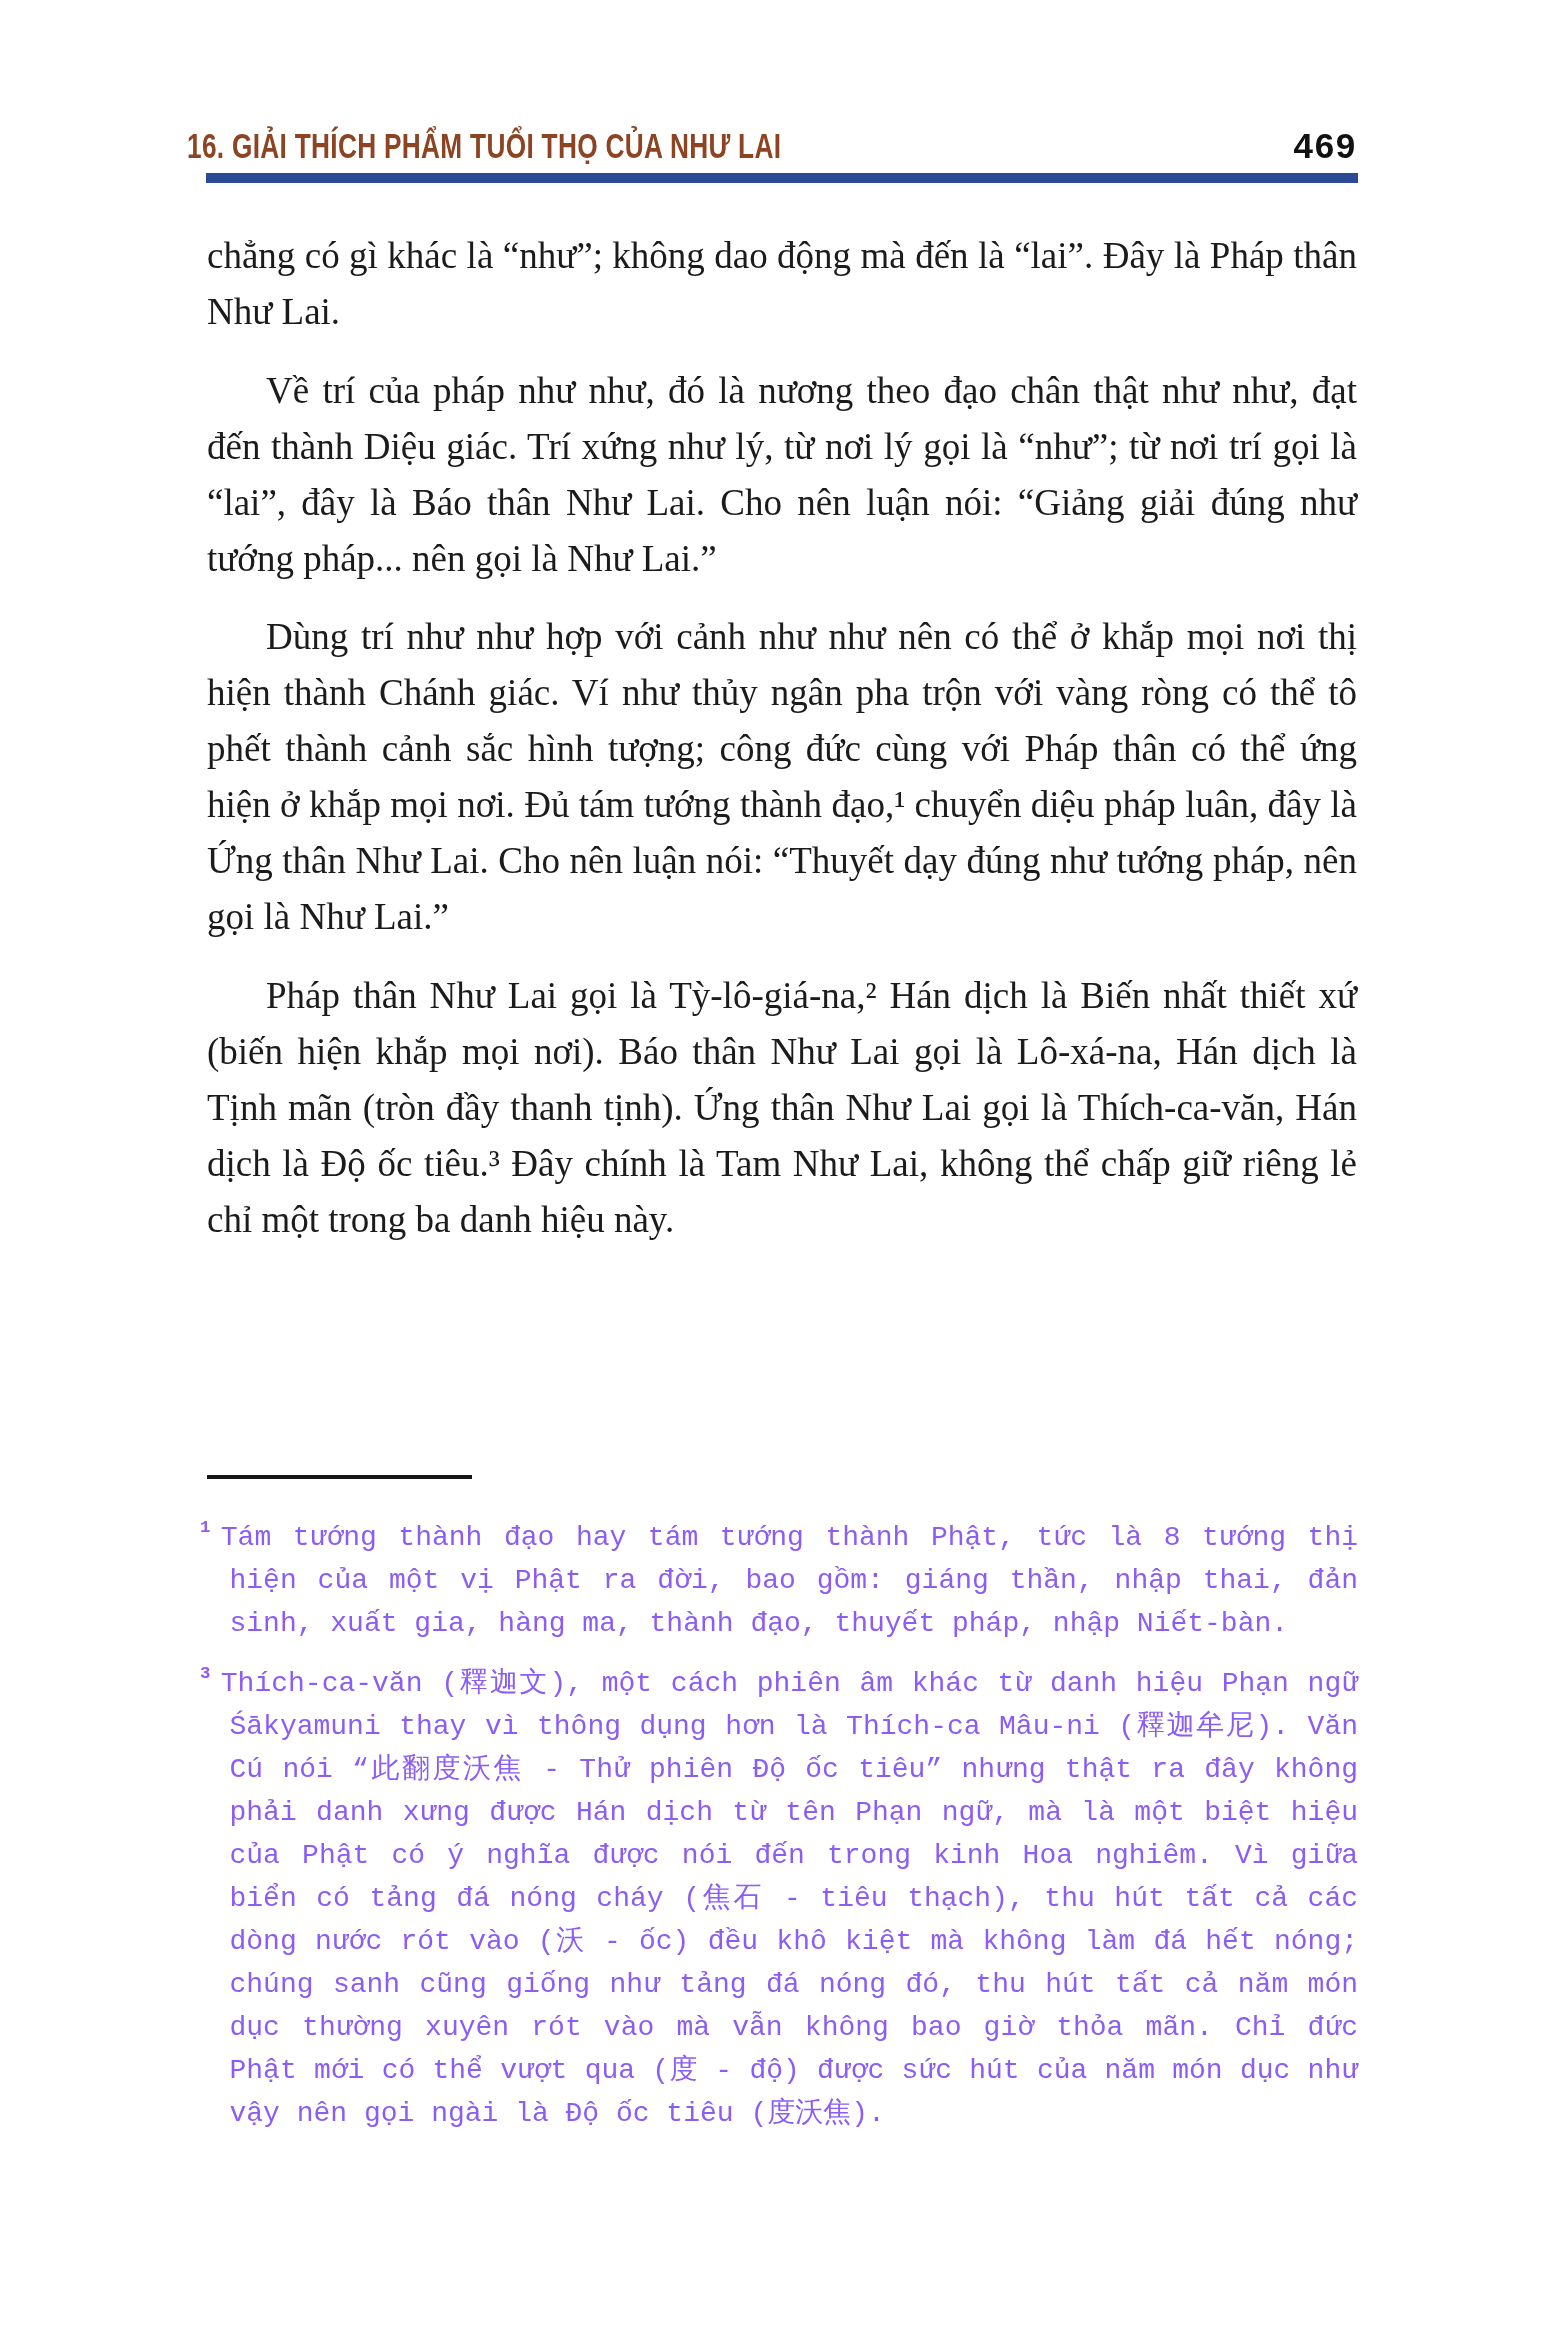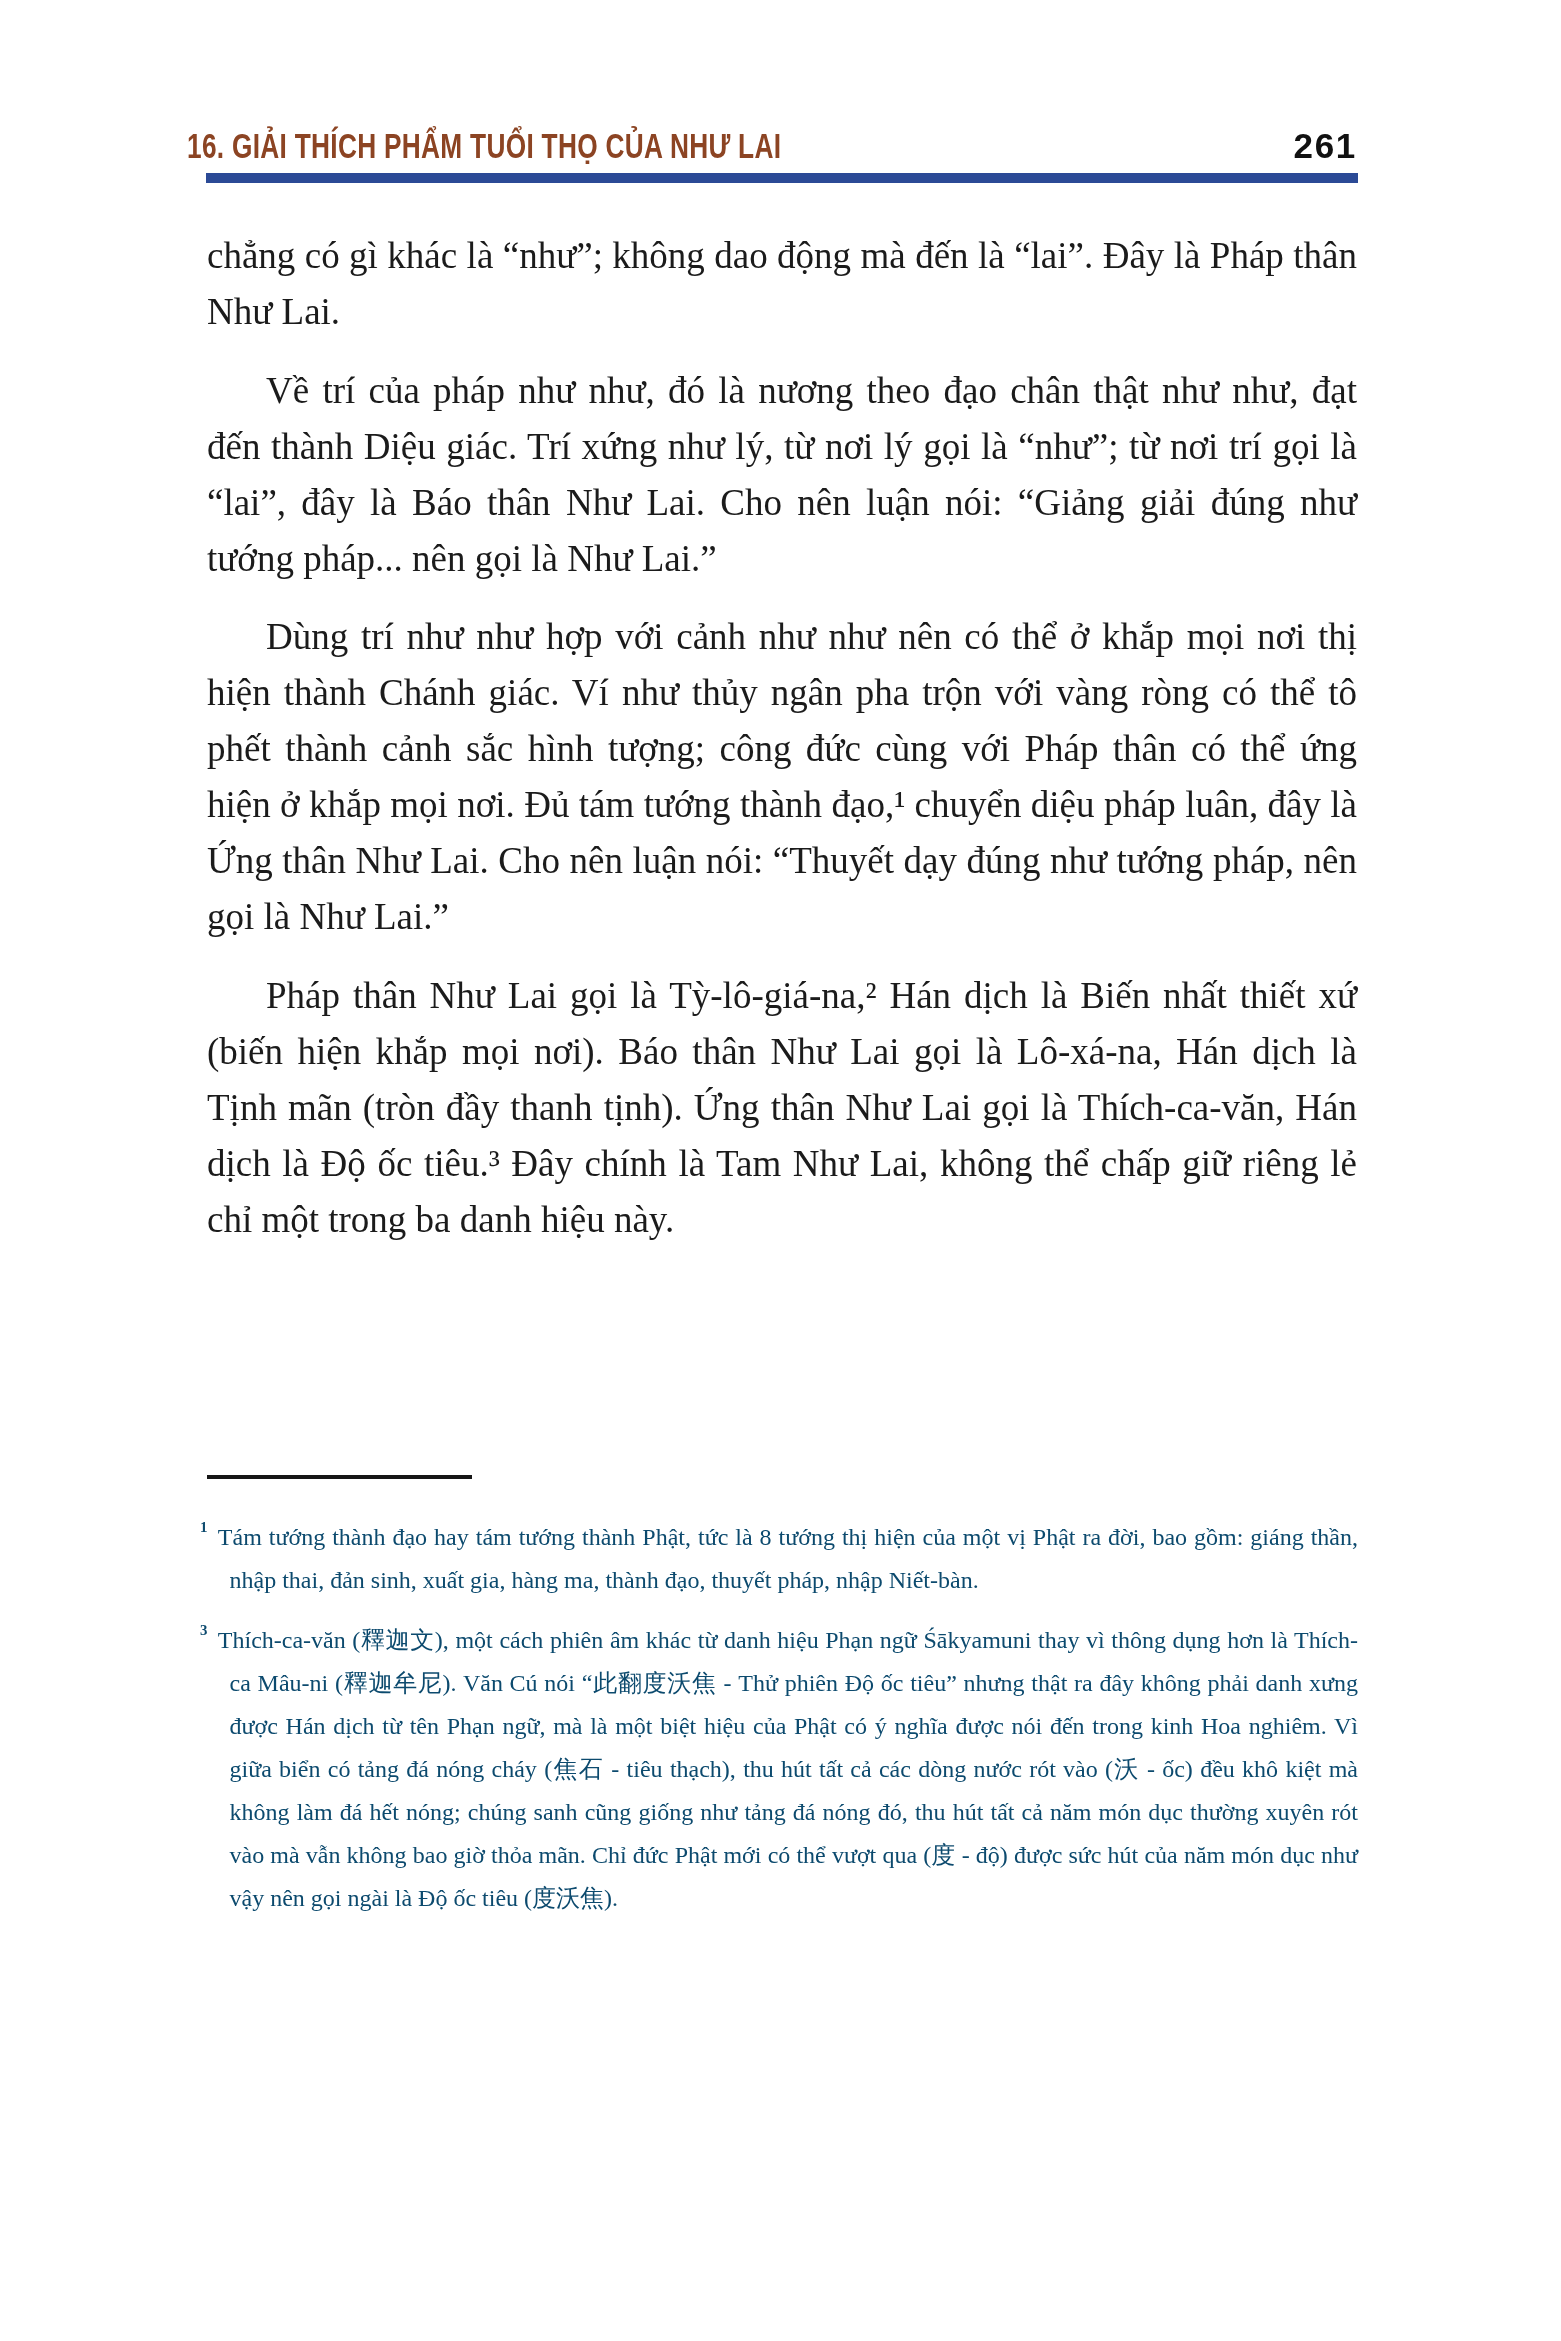--- a/index.html
+++ b/index.html
@@ -51,42 +51,42 @@
   .body-text p.indent { text-indent:59px; }
 
   
   .footnote-sep {
     position:absolute; left:207px; top:1475px;
     width:265px; height:3.5px;
     background:#161616;
   }
   .footnotes {
     position:absolute; left:200px; top:1506px; width:1158px;
-    font-family:Liberation Serif, serif;
-    font-size:24px;
+    font-family:Liberation Mono, monospace;
+    font-size:28px;
     line-height:43px;
-    color:#0c4a6e;
+    color:#8b5cf6;
     text-align:justify;
   }
   .footnote { margin:0 0 7px 0; padding-left:29.5px; text-indent:-29.5px; }
   .fn-marker {
     font-size:0.62em;
     vertical-align:13px;
     margin-right:10.4px;
     font-weight:bold;
   }
 </style>
 </head>
 <body>
 
 <div class="page">
 
   <div class="header">
     <div class="chapter-title">16. GIẢI THÍCH PHẨM TUỔI THỌ CỦA NHƯ LAI</div>
-    <div class="page-number">261</div>
+    <div class="page-number">469</div>
   </div>
   <div class="header-rule"></div>
 
   <div class="body-text">
     <p>chẳng có gì khác là “như”; không dao động mà đến là “lai”. Đây là Pháp thân Như Lai.</p>
     <p class="indent">Về trí của pháp như như, đó là nương theo đạo chân thật như như, đạt đến thành Diệu giác. Trí xứng như lý, từ nơi lý gọi là “như”; từ nơi trí gọi là “lai”, đây là Báo thân Như Lai. Cho nên luận nói: “Giảng giải đúng như tướng pháp... nên gọi là Như Lai.”</p>
     <p class="indent">Dùng trí như như hợp với cảnh như như nên có thể ở khắp mọi nơi thị hiện thành Chánh giác. Ví như thủy ngân pha trộn với vàng ròng có thể tô phết thành cảnh sắc hình tượng; công đức cùng với Pháp thân có thể ứng hiện ở khắp mọi nơi. Đủ tám tướng thành đạo,¹ chuyển diệu pháp luân, đây là Ứng thân Như Lai. Cho nên luận nói: “Thuyết dạy đúng như tướng pháp, nên gọi là Như Lai.”</p>
     <p class="indent">Pháp thân Như Lai gọi là Tỳ-lô-giá-na,² Hán dịch là Biến nhất thiết xứ (biến hiện khắp mọi nơi). Báo thân Như Lai gọi là Lô-xá-na, Hán dịch là Tịnh mãn (tròn đầy thanh tịnh). Ứng thân Như Lai gọi là Thích-ca-văn, Hán dịch là Độ ốc tiêu.³ Đây chính là Tam Như Lai, không thể chấp giữ riêng lẻ chỉ một trong ba danh hiệu này.</p>
   </div>
 

